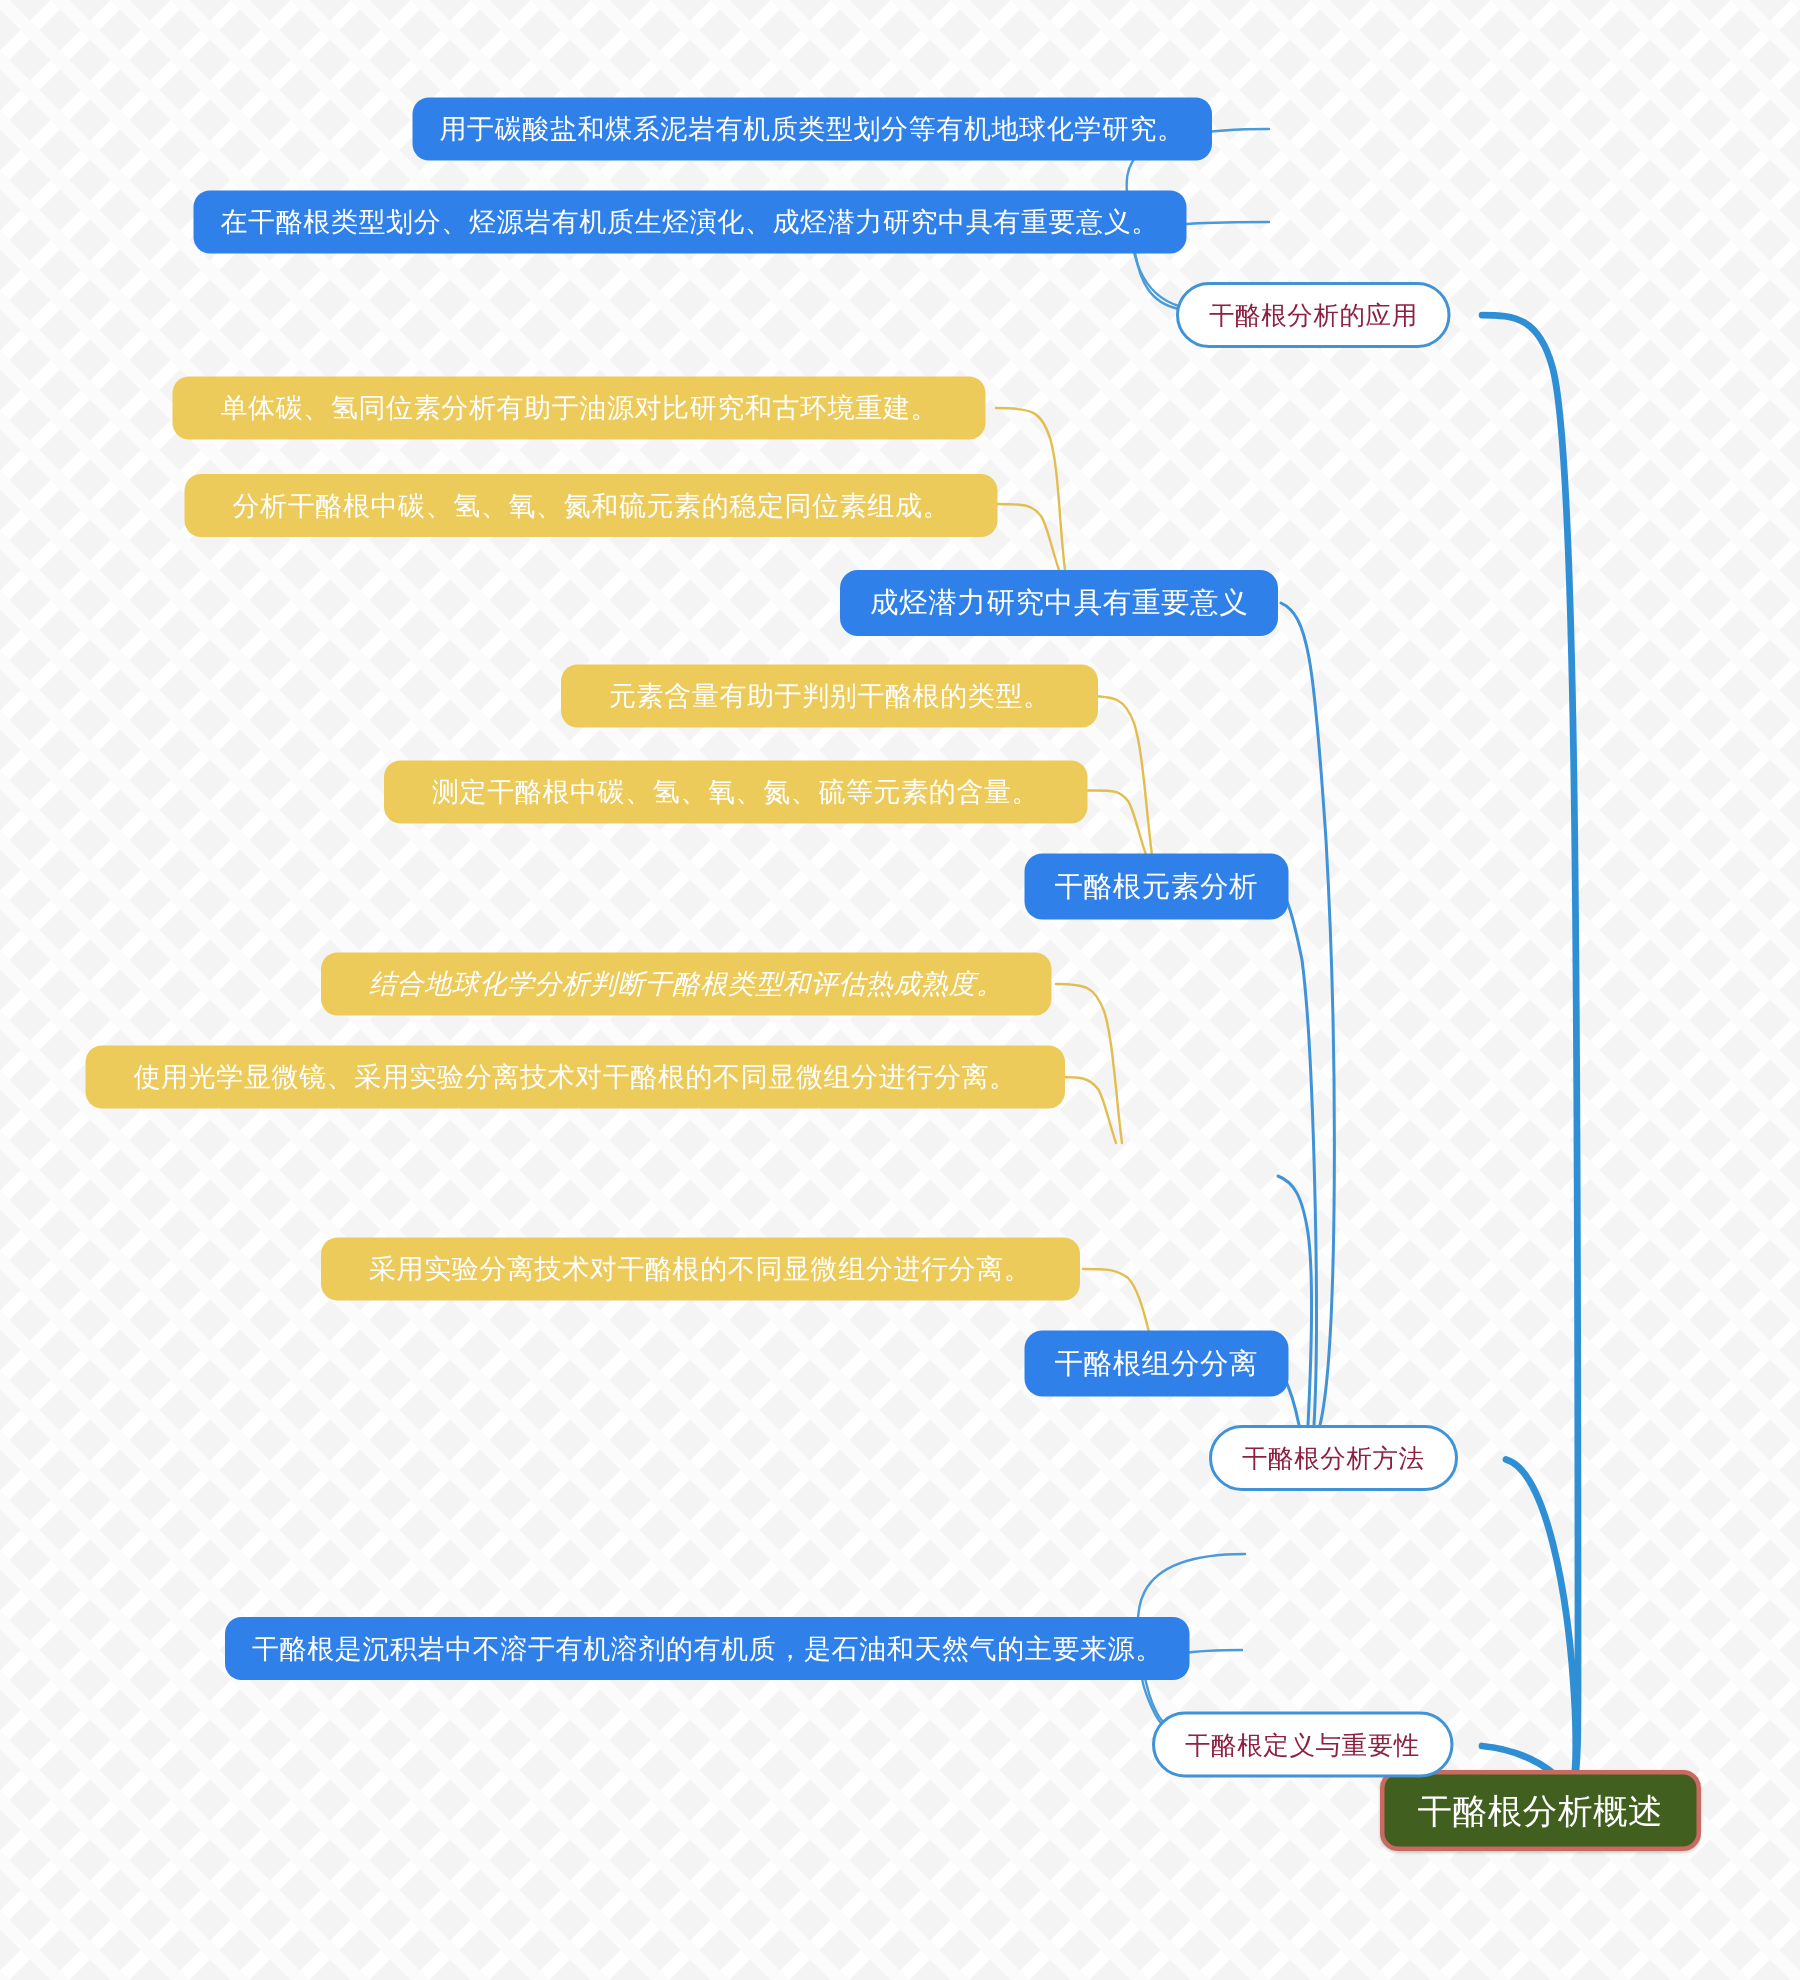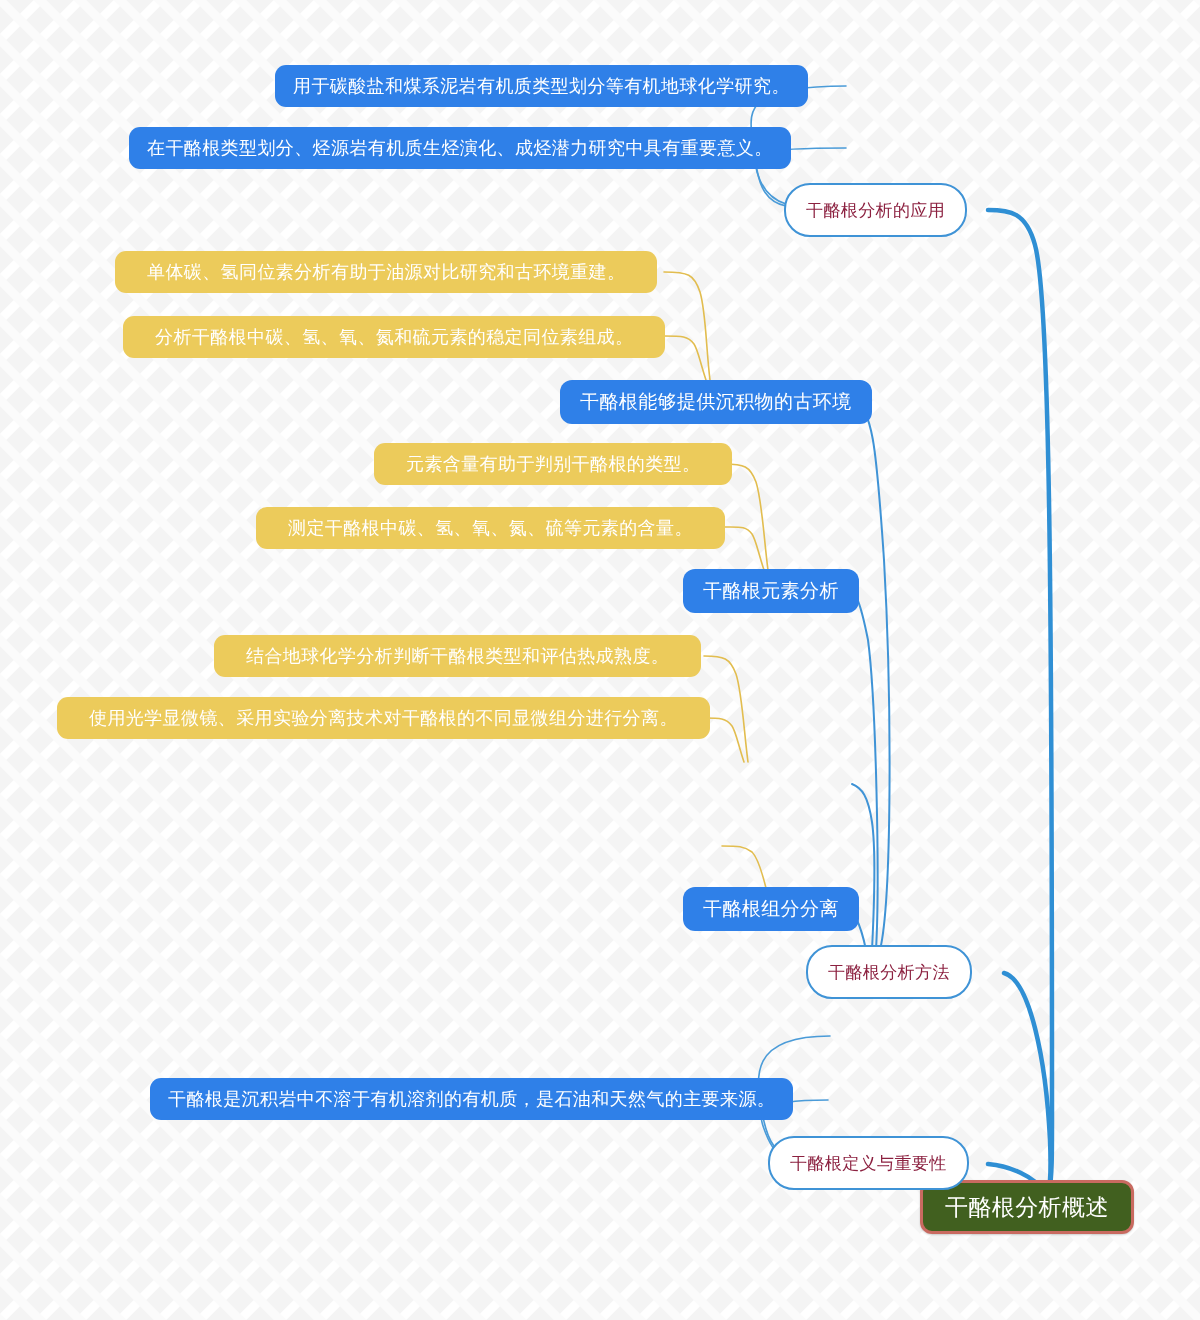--- a/index.html
+++ b/index.html
@@ -93,21 +93,21 @@
     box-shadow: 0 1px 2px rgba(0,0,0,0.18);
   }
 
   .node-l2 {
     background: #ffffff;
     border: 2px solid #3f93d6;
     border-radius: 26px;
     color: #8c2140;
     font-size: 17px;
     padding: 0 20px;
-    height: 54px;
+    height: 44px;
   }
 
   .node-l3 {
     background: #2f80e8;
     border-radius: 12px;
     color: #ffffff;
     font-size: 19px;
     padding: 0 20px;
     height: 44px;
   }
@@ -208,49 +208,52 @@
 
   <div class="node node-leaf-blue" style="left:129px; top:148px; transform:translateY(-50%);">
     <span>在干酪根类型划分、烃源岩有机质生烃演化、成烃潜力研究中具有重要意义。</span>
   </div>
 
   <div class="node node-l2" style="left:806px; top:972px; transform:translateY(-50%);">
     <span>干酪根分析方法</span>
   </div>
 
   <div class="node node-l3" style="left:560px; top:402px; transform:translateY(-50%);">
-    <span>干酪根能够提供沉积物的古环境</span>
+    <span>成烃潜力研究中具有重要意义</span>
   </div>
   <div class="node node-leaf-gold" style="left:115px; top:272px; transform:translateY(-50%);">
     <span>单体碳、氢同位素分析有助于油源对比研究和古环境重建。</span>
   </div>
   <div class="node node-leaf-gold" style="left:123px; top:337px; transform:translateY(-50%);">
     <span>分析干酪根中碳、氢、氧、氮和硫元素的稳定同位素组成。</span>
   </div>
 
   <div class="node node-l3" style="left:683px; top:591px; transform:translateY(-50%);">
     <span>干酪根元素分析</span>
   </div>
   <div class="node node-leaf-gold" style="left:374px; top:464px; transform:translateY(-50%);">
     <span>元素含量有助于判别干酪根的类型。</span>
   </div>
   <div class="node node-leaf-gold" style="left:256px; top:528px; transform:translateY(-50%);">
     <span>测定干酪根中碳、氢、氧、氮、硫等元素的含量。</span>
   </div>
 
-  <div class="node node-leaf-gold" style="left:214px; top:656px; transform:translateY(-50%);">
+  <div class="node node-leaf-gold" style="left:214px; top:656px; transform:translateY(-50%);font-style:italic;">
     <span>结合地球化学分析判断干酪根类型和评估热成熟度。</span>
   </div>
   <div class="node node-leaf-gold" style="left:57px; top:718px; transform:translateY(-50%);">
     <span>使用光学显微镜、采用实验分离技术对干酪根的不同显微组分进行分离。</span>
   </div>
 
   <div class="node node-l3" style="left:683px; top:909px; transform:translateY(-50%);">
     <span>干酪根组分分离</span>
   </div>
+  <div class="node node-leaf-gold" style="left:214px; top:846px; transform:translateY(-50%);">
+    <span>采用实验分离技术对干酪根的不同显微组分进行分离。</span>
+  </div>
 
   <div class="node node-l2" style="left:768px; top:1163px; transform:translateY(-50%);">
     <span>干酪根定义与重要性</span>
   </div>
 
 
   <div class="node node-leaf-blue" style="left:150px; top:1099px; transform:translateY(-50%);text-align:right;">
     <span>干酪根是沉积岩中不溶于有机溶剂的有机质，是石油和天然气的主要来源。</span>
   </div>
 

